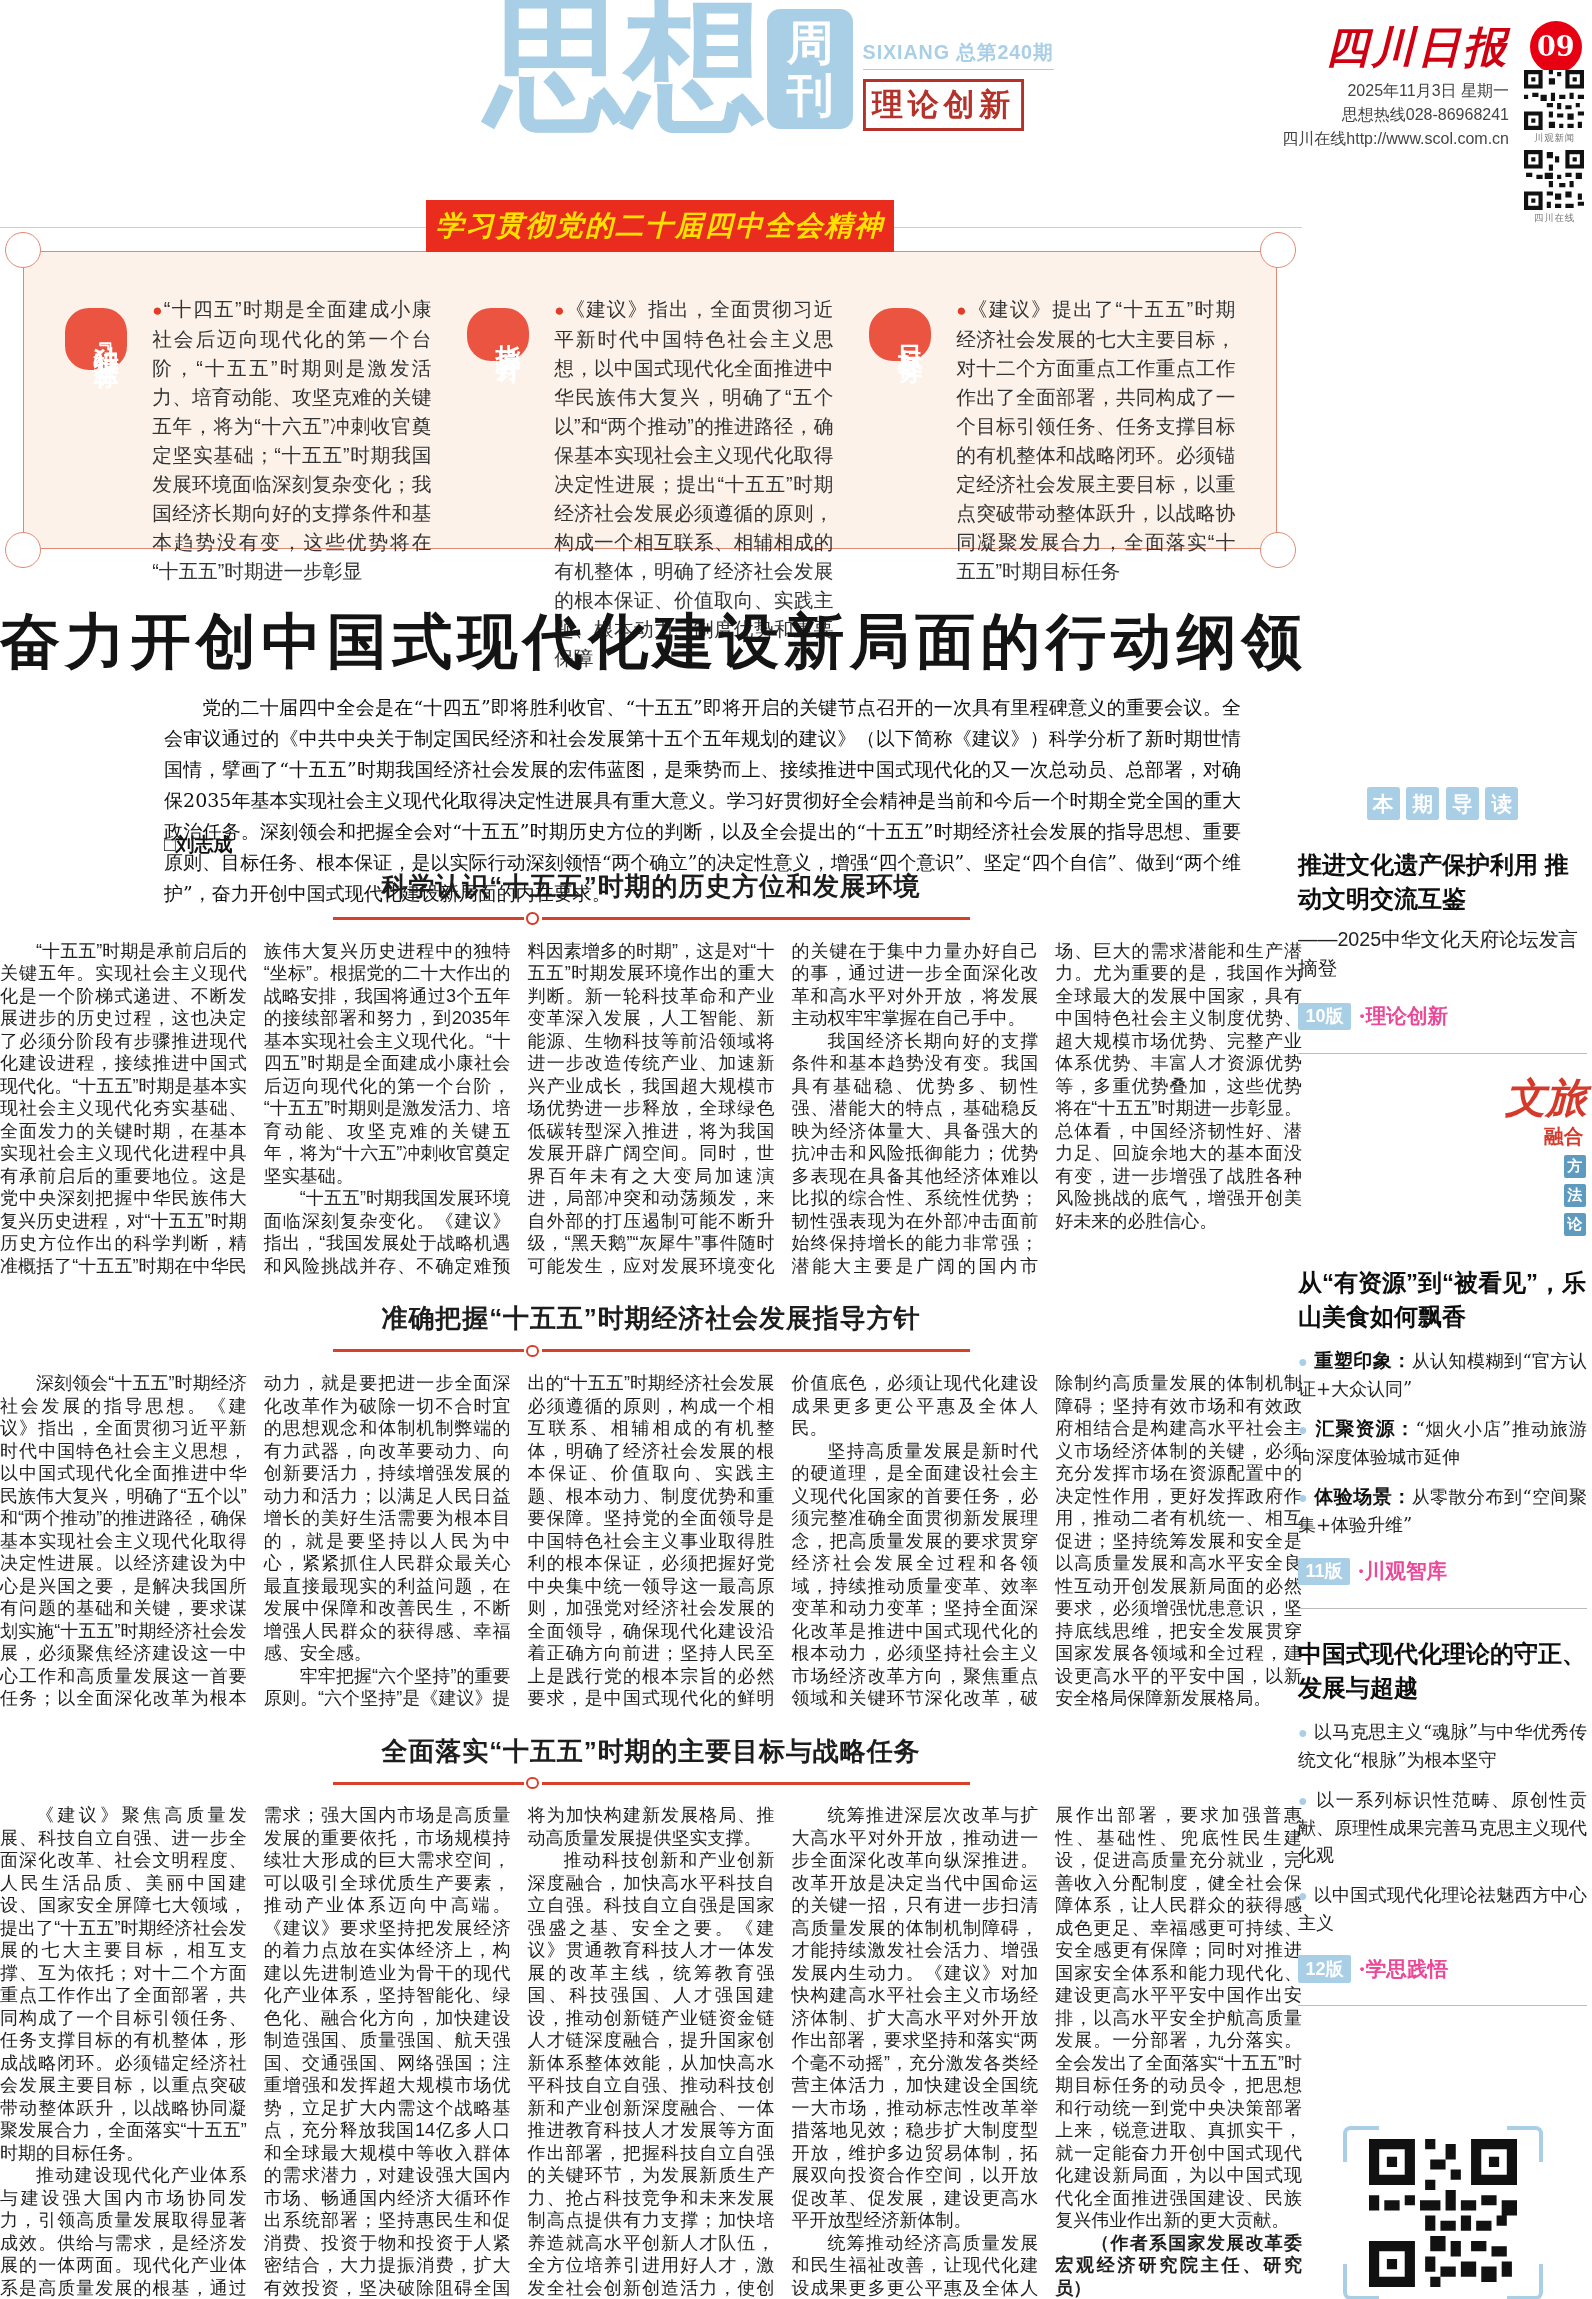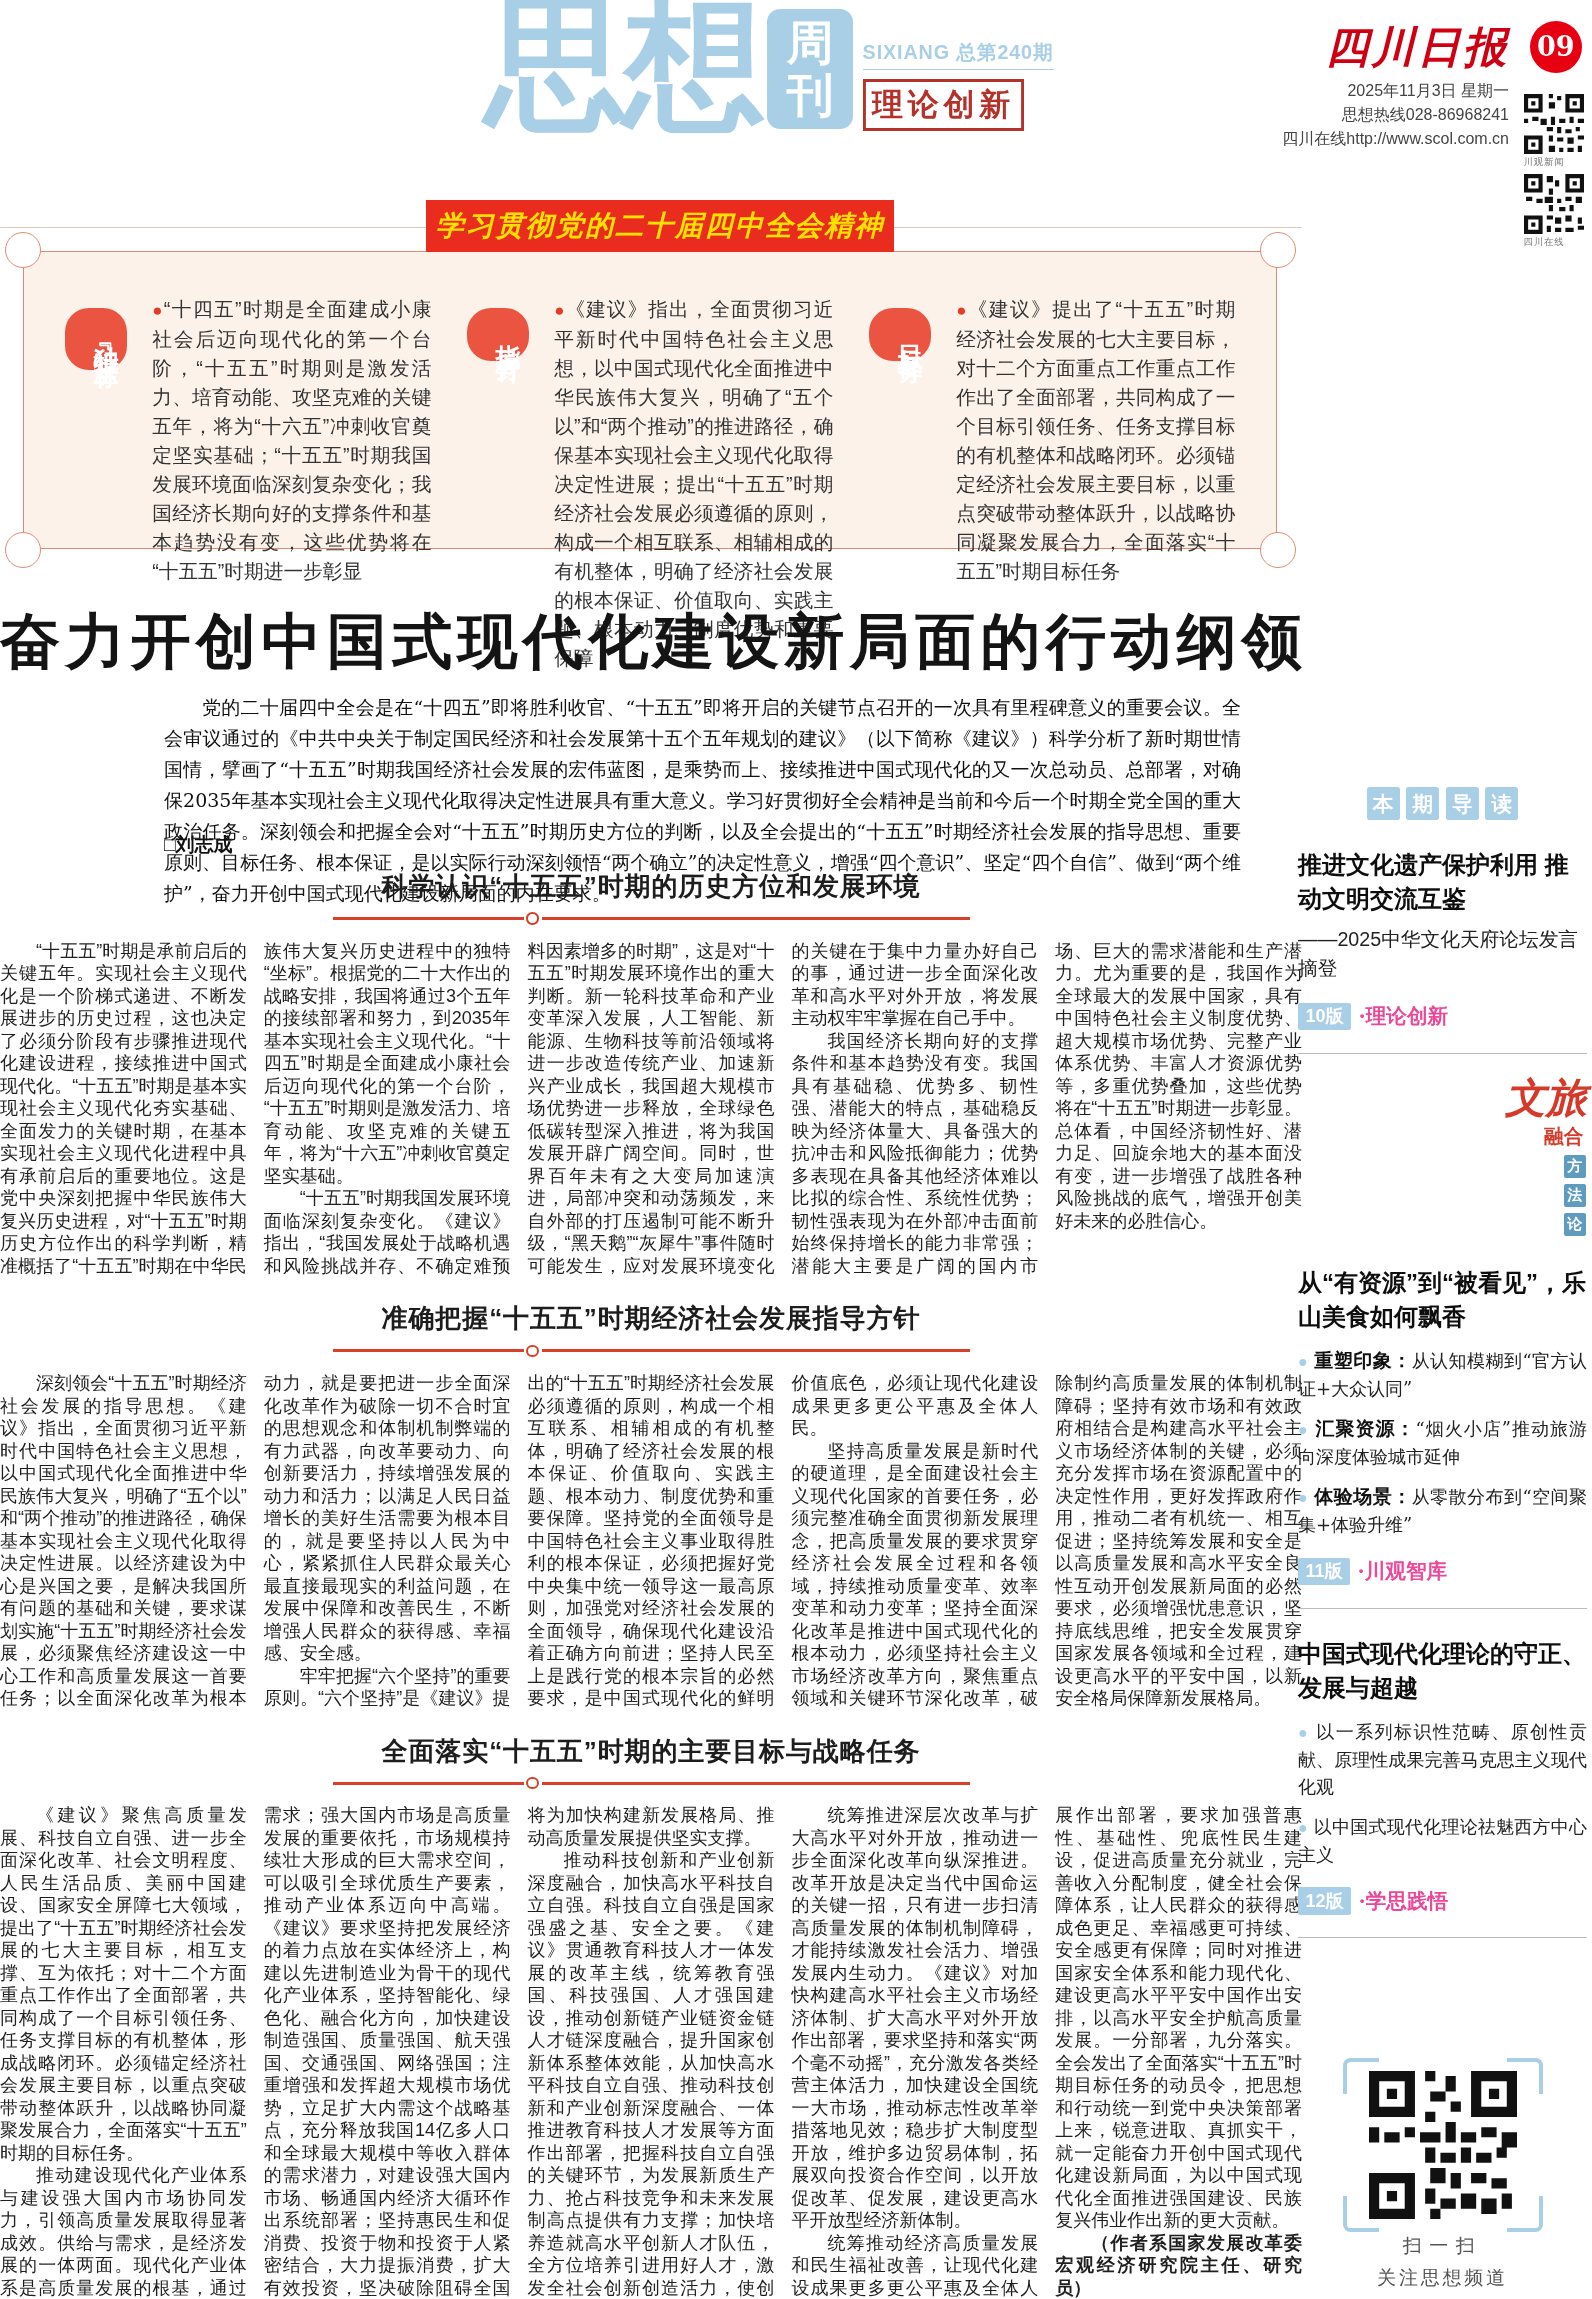--- a/index.html
+++ b/index.html
@@ -19,21 +19,21 @@
   .logo-seal{margin-top:9.4px;display:inline-block;border:2.8px solid #b5322a;box-shadow:0 0 0 0.9px #b5322a inset;
              color:#b5322a;font-family:"DejaVu Serif",serif;font-weight:bold;font-size:31px;
              letter-spacing:4.7px;padding:2.8px 7.5px;}
   .mast-right{position:absolute;right:84px;top:24px;text-align:right;}
   .paper-name{font-family:"DejaVu Serif",serif;font-style:italic;font-weight:bold;
               font-size:43px;color:#cf0012;letter-spacing:2.8px;line-height:47px;}
   .mast-lines{margin-top:7.5px;font-size:16px;line-height:24px;color:#444;}
   .page-badge{position:absolute;right:11.2px;top:20.6px;width:52px;height:52px;border-radius:50%;
               background:#e60012;color:#fff;font-weight:bold;font-size:27px;display:flex;
               align-items:center;justify-content:center;font-family:"DejaVu Serif",serif;}
-  .qr-col{position:absolute;right:7.5px;top:94px;width:62px;text-align:left;}
+  .qr-col{position:absolute;right:7.5px;top:70px;width:62px;text-align:center;}
   .qr-col svg{display:block;width:60px;height:60px;}
   .qr-cap{font-size:9.4px;color:#777;margin:1.9px 0 5.6px 0;letter-spacing:0.9px;}
   .hdr-rule{position:absolute;left:0;top:227px;width:1302px;height:0.9px;background:#d8cabd;}
   
   .banner{position:absolute;left:426px;top:200px;width:468px;height:52px;background:#e92c1e;
           display:flex;align-items:center;justify-content:center;z-index:3;}
   .banner span{font-family:"DejaVu Serif",serif;font-weight:bold;font-style:italic;
                color:#ffe100;font-size:28px;letter-spacing:1.9px;}
   
   .sumbox{position:absolute;left:23.4px;top:251px;width:1254px;height:298px;background:#fcf2ea;
@@ -292,20 +292,24 @@
         <span class="channel">·川观智库</span>
       </div>
       <div class="sb-div"></div>
     </div>
 
     <div>
       <div class="sb-title">中国式现代化理论的守正、发展与超越</div>
 
       <div class="bullet">
         <span class="dot">●</span>
+        <span>以马克思主义“魂脉”与中华优秀传统文化“根脉”为根本坚守</span>
+      </div>
+      <div class="bullet">
+        <span class="dot">●</span>
         <span>以一系列标识性范畴、原创性贡献、原理性成果完善马克思主义现代化观</span>
       </div>
       <div class="bullet">
         <span class="dot">●</span>
         <span>以中国式现代化理论祛魅西方中心主义</span>
       </div>
 
       <div class="badge-row">
         <span class="badge">12版</span>
         <span class="channel">·学思践悟</span>

